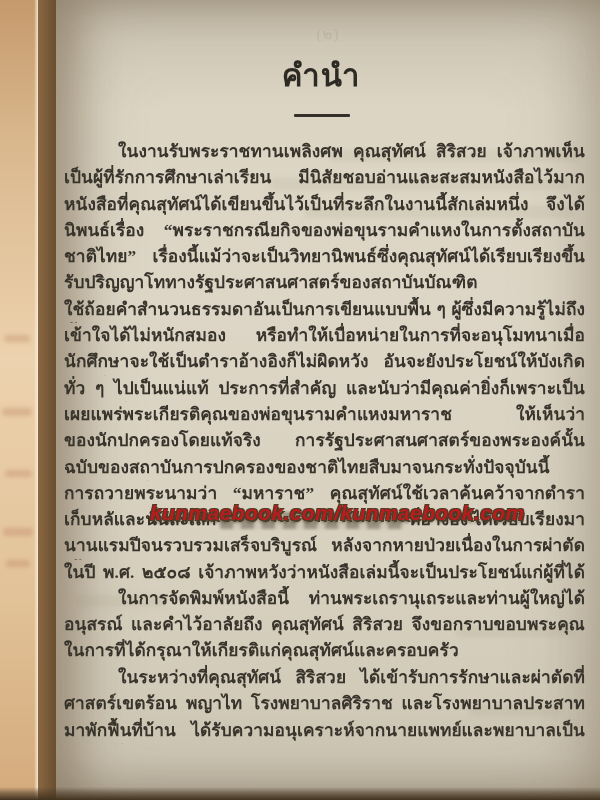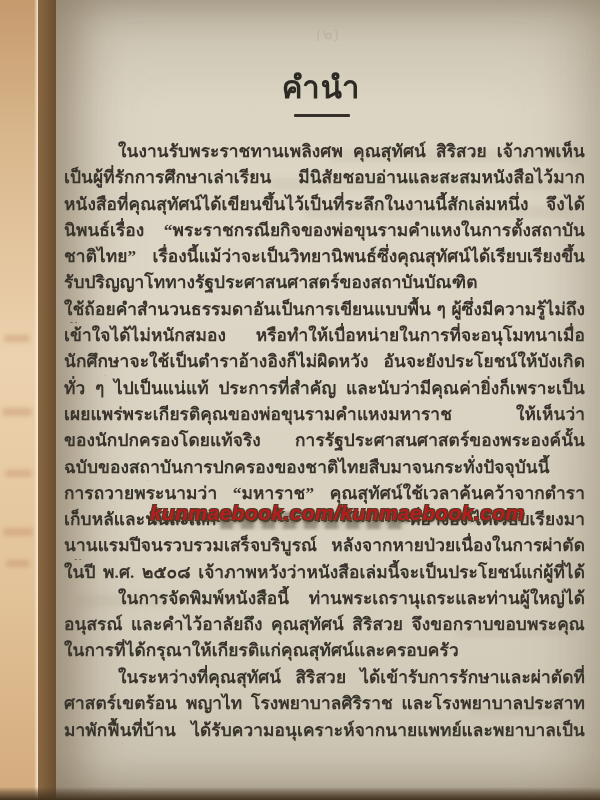--- a/index.html
+++ b/index.html
@@ -34,21 +34,21 @@
     box-shadow:inset 0 0 90px rgba(92,76,54,.28), inset -18px 0 40px rgba(92,76,54,.14), inset 26px 0 38px rgba(92,70,44,.30);
   }
 
   .page-ghost-number {
     position:absolute; top:22px; left:0; right:0; text-align:center;
     font-size:15px; color:#6b5e4c; opacity:.14; letter-spacing:1px;
   }
 
   .doc-title {
     position:absolute; top:50px; left:0; right:14px; text-align:center;
-    font-size:31px; font-weight:700; color:#2d2a24; letter-spacing:1px;margin-top:12px;
+    font-size:31px; font-weight:700; color:#2d2a24; letter-spacing:1px;
   }
   .title-rule {
     position:absolute; top:114px; left:50%; margin-left:-34px; width:56px; height:2.5px;
     background:#35312a; border-radius:1px;
   }
 
   .body-text { position:absolute; left:8px; right:15px; top:139px; color:#38342c; }
   .ln {
     height:26.3px; overflow:hidden; font-size:17.3px; line-height:26.3px; font-weight:600;
     text-align:justify; text-align-last:justify; letter-spacing:.1px;

